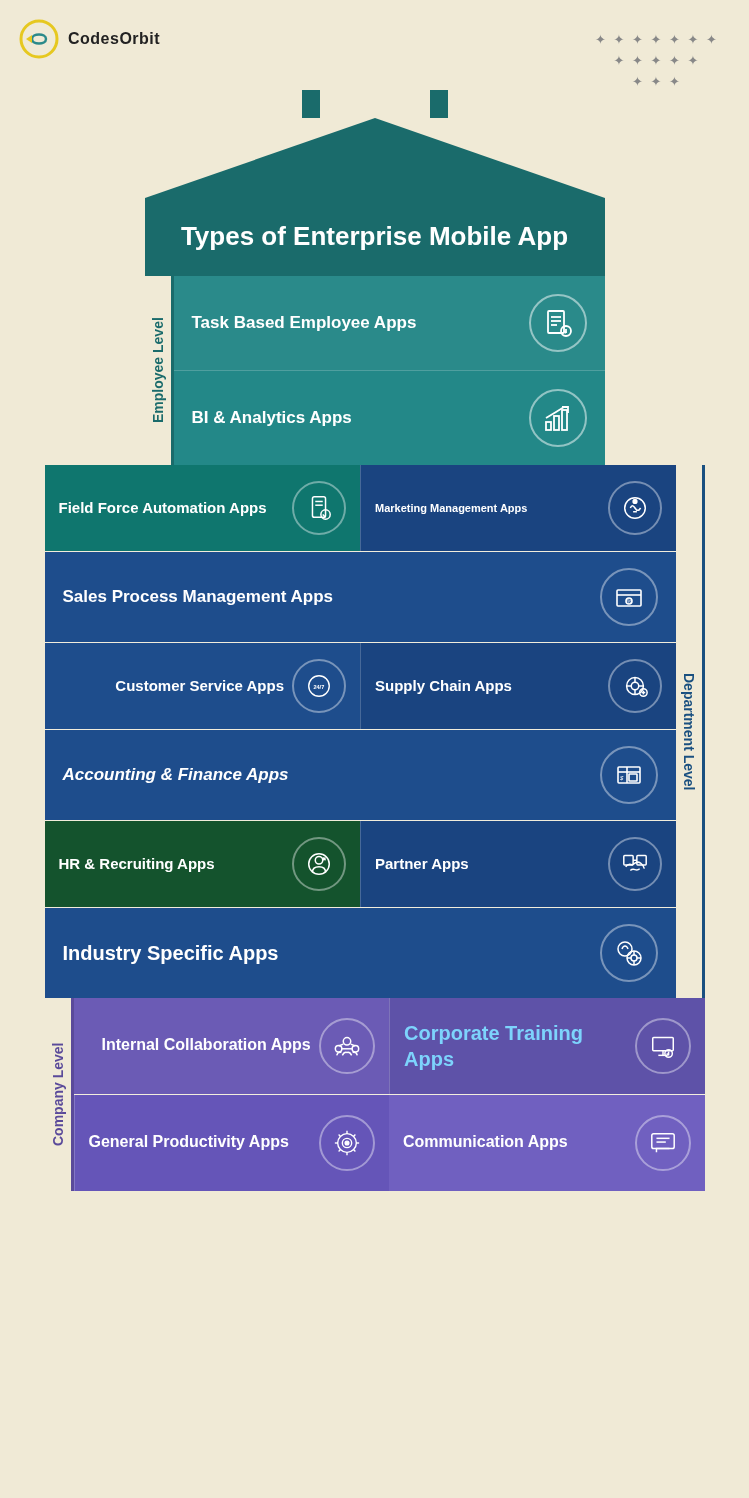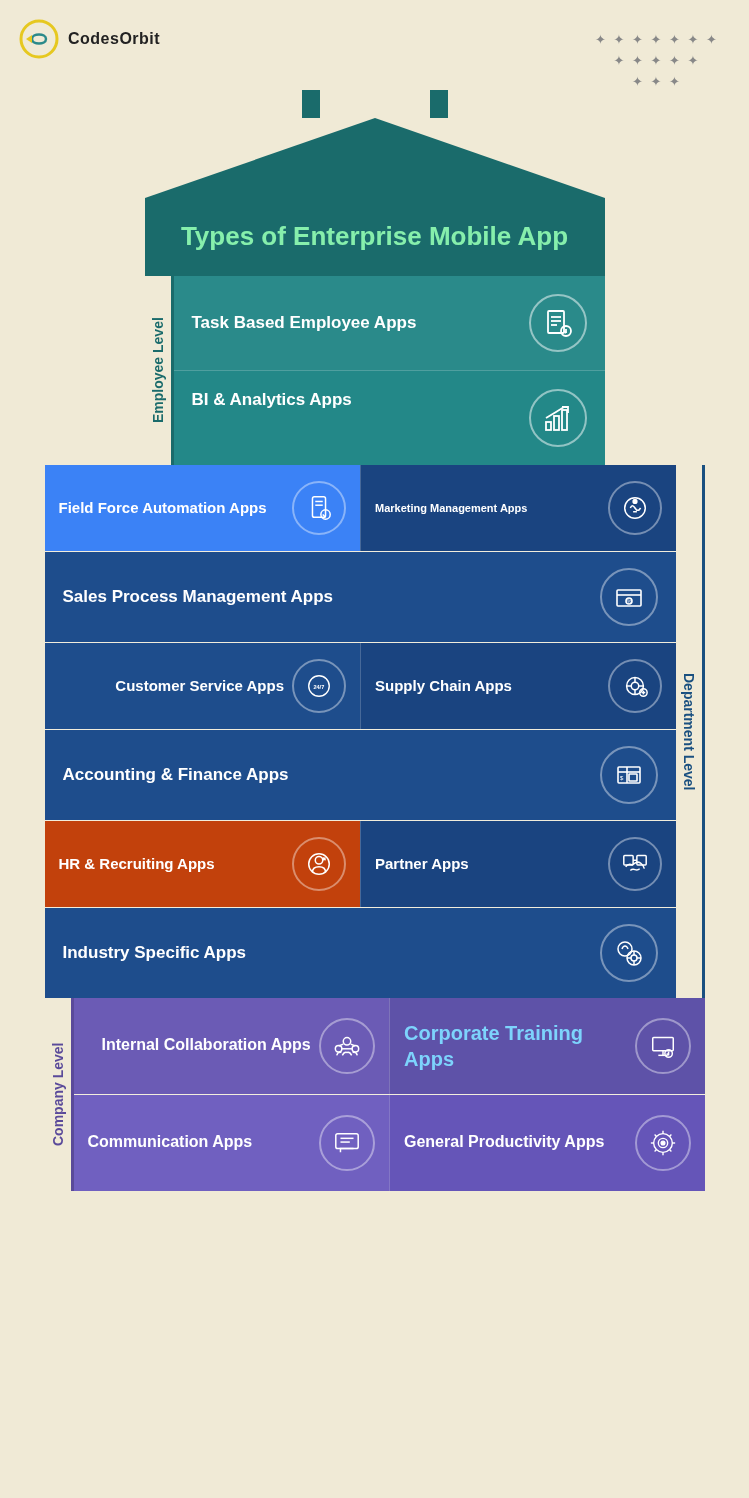--- a/index.html
+++ b/index.html
@@ -38,21 +38,21 @@
       top: 30px;
       right: 30px;
       font-size: 13px;
       color: #888;
       letter-spacing: 2px;
       line-height: 1.6;
       text-align: center;
     }
 
     .header-title {
-      color: #86efac;
+      color: #ffffff;
       font-size: 26px;
       font-weight: 800;
       line-height: 1.3;
     }
 
   </style>
 </head>
 <body>
 
 <div class="logo-area">
@@ -100,40 +100,40 @@
             <line x1="9" y1="10" x2="19" y2="10"></line>
             <line x1="9" y1="14" x2="19" y2="14"></line>
             <line x1="9" y1="18" x2="15" y2="18"></line>
             <circle cx="24" cy="24" r="5"></circle>
             <line x1="22" y1="24" x2="24" y2="26"></line>
             <line x1="24" y1="22" x2="24" y2="26"></line>
           </svg>
         </div>
       </div>
 
-      <div style="display:flex; justify-content:space-between; padding:18px 18px; background:#238888; gap:21px; border-top:1px solid rgba(255,255,255,0.2);">
+      <div style="display:flex; align-items:center; justify-content:space-between; padding:18px 18px; background:#238888; gap:21px; border-top:1px solid rgba(255,255,255,0.2);">
         <span style="font-weight:700; font-size:17px; color:white; line-height:1.3; flex:1;">BI &amp; Analytics Apps</span>
         <div style="width:58px; height:58px; border-radius:50%; border:2px solid rgba(255,255,255,0.5); display:flex; align-items:center; justify-content:center; flex-shrink:0;">
           <svg viewBox="0 0 32 32" width="32" height="32" fill="none" stroke="white" stroke-width="1.8">
             <rect x="4" y="20" width="5" height="8"></rect>
             <rect x="12" y="14" width="5" height="14"></rect>
             <rect x="20" y="8" width="5" height="20"></rect>
             <polyline points="4,16 14,10 22,5"></polyline>
             <polyline points="20,5 26,5 26,11"></polyline>
           </svg>
         </div>
       </div>
     </div>
   </div>
 
   <div style="display:flex; align-items:stretch; width:660px;">
     <div style="flex:1; display:flex; flex-direction:column;">
 
       <div style="display:grid; grid-template-columns:1fr 1fr;">
-        <div style="display:flex; align-items:center; justify-content:space-between; padding:16px 14px; background:#3b82f6; gap:8px;">
+        <div style="display:flex; align-items:center; justify-content:space-between; padding:16px 14px; background:#0f766e; gap:8px;">
           <span style="font-weight:700; font-size:15px; color:white; line-height:1.3; flex:1;">Field Force Automation Apps</span>
           <div style="width:54px; height:54px; border-radius:50%; border:2px solid rgba(255,255,255,0.4); display:flex; align-items:center; justify-content:center; flex-shrink:0;">
             <svg viewBox="0 0 30 30" width="28" height="28" fill="none" stroke="white" stroke-width="1.6">
               <rect x="8" y="3" width="14" height="22" rx="2"></rect>
               <line x1="11" y1="8" x2="19" y2="8"></line>
               <line x1="11" y1="12" x2="19" y2="12"></line>
               <circle cx="22" cy="22" r="5"></circle>
               <line x1="19" y1="22" x2="22" y2="25"></line>
             </svg>
           </div>
@@ -186,37 +186,37 @@
               <line x1="15" y1="6" x2="15" y2="11"></line>
               <line x1="15" y1="19" x2="15" y2="24"></line>
               <circle cx="24" cy="22" r="4"></circle>
               <line x1="22" y1="22" x2="26" y2="22"></line>
               <line x1="24" y1="20" x2="24" y2="24"></line>
             </svg>
           </div>
         </div>
       </div>
 
-      <div style="border-top:1px solid rgba(255,255,255,0.15);">
+      <div style="border-top:1px solid rgba(255,255,255,0.15);font-style:italic;">
         <div style="display:flex; align-items:center; justify-content:space-between; padding:16px 18px; background:#1e4d8c; gap:8px;">
           <span style="font-weight:700; font-size:17px; color:white; line-height:1.3; flex:1;">Accounting &amp; Finance Apps</span>
           <div style="width:58px; height:58px; border-radius:50%; border:2px solid rgba(255,255,255,0.4); display:flex; align-items:center; justify-content:center; flex-shrink:0;">
             <svg viewBox="0 0 30 30" width="30" height="30" fill="none" stroke="white" stroke-width="1.6">
               <rect x="4" y="7" width="22" height="16" rx="1"></rect>
               <line x1="4" y1="12" x2="26" y2="12"></line>
               <line x1="13" y1="7" x2="13" y2="23"></line>
               <text x="6" y="20" fill="white" font-size="6" stroke="none">$</text>
               <rect x="15" y="14" width="8" height="7" rx="0.5"></rect>
             </svg>
           </div>
         </div>
       </div>
 
       <div style="display:grid; grid-template-columns:1fr 1fr; border-top:1px solid rgba(255,255,255,0.15);">
-        <div style="display:flex; align-items:center; justify-content:space-between; padding:16px 14px; background:#c2410c; gap:8px;">
+        <div style="display:flex; align-items:center; justify-content:space-between; padding:16px 14px; background:#14532d; gap:8px;">
           <span style="font-weight:700; font-size:15px; color:white; line-height:1.3; flex:1;">HR &amp; Recruiting Apps</span>
           <div style="width:54px; height:54px; border-radius:50%; border:2px solid rgba(255,255,255,0.4); display:flex; align-items:center; justify-content:center; flex-shrink:0;">
             <svg viewBox="0 0 30 30" width="28" height="28" fill="none" stroke="white" stroke-width="1.6">
               <circle cx="15" cy="15" r="11"></circle>
               <circle cx="15" cy="11" r="4"></circle>
               <path d="M8 24 Q8 18 15 18 Q22 18 22 24"></path>
               <line x1="19" y1="8" x2="22" y2="11"></line>
               <line x1="22" y1="8" x2="19" y2="11"></line>
             </svg>
           </div>
@@ -230,21 +230,21 @@
               <rect x="3" y="6" width="10" height="10" rx="1"></rect>
               <rect x="17" y="6" width="10" height="10" rx="1"></rect>
               <line x1="13" y1="11" x2="17" y2="11"></line>
             </svg>
           </div>
         </div>
       </div>
 
       <div style="border-top:1px solid rgba(255,255,255,0.15);">
         <div style="display:flex; align-items:center; justify-content:space-between; padding:16px 18px; background:#1e4d8c; gap:8px;">
-          <span style="font-weight:700; font-size:17px; color:white; line-height:1.3; flex:1;">Industry Specific Apps</span>
+          <span style="font-weight:700; font-size:20px; color:white; line-height:1.3; flex:1;">Industry Specific Apps</span>
           <div style="width:58px; height:58px; border-radius:50%; border:2px solid rgba(255,255,255,0.4); display:flex; align-items:center; justify-content:center; flex-shrink:0;">
             <svg viewBox="0 0 30 30" width="30" height="30" fill="none" stroke="white" stroke-width="1.5">
               <circle cx="11" cy="11" r="7"></circle>
               <circle cx="20" cy="20" r="7"></circle>
               <path d="M8 11 Q9 8 11 8 Q13 8 14 11"></path>
               <circle cx="20" cy="20" r="3"></circle>
               <line x1="20" y1="13" x2="20" y2="17"></line>
               <line x1="20" y1="23" x2="20" y2="27"></line>
               <line x1="13" y1="20" x2="17" y2="20"></line>
               <line x1="23" y1="20" x2="27" y2="20"></line>
@@ -288,47 +288,47 @@
               <line x1="10" y1="25" x2="20" y2="25"></line>
               <circle cx="21" cy="23" r="4"></circle>
               <line x1="19" y1="23" x2="21" y2="25"></line>
               <line x1="21" y1="21" x2="21" y2="25"></line>
             </svg>
           </div>
         </div>
       </div>
 
       <div style="display:grid; grid-template-columns:1fr 1fr; border-top:1px solid rgba(255,255,255,0.2);">
-        <div style="display:flex; align-items:center; justify-content:space-between; padding:20px 14px; background:#7060c0; gap:8px;">
-          <span style="font-weight:700; font-size:16px; color:white; line-height:1.3; flex:1;">Communication Apps</span>
-          <div style="width:56px; height:56px; border-radius:50%; border:2px solid rgba(255,255,255,0.4); display:flex; align-items:center; justify-content:center; flex-shrink:0;">
-            <svg viewBox="0 0 30 30" width="28" height="28" fill="none" stroke="white" stroke-width="1.6">
-              <rect x="3" y="5" width="24" height="16" rx="2"></rect>
-              <path d="M8 25 L8 21 L22 21"></path>
-              <line x1="8" y1="10" x2="22" y2="10"></line>
-              <line x1="8" y1="14" x2="18" y2="14"></line>
-            </svg>
-          </div>
-        </div>
         <div style="display:flex; align-items:center; justify-content:space-between; padding:20px 14px; background:#6555b8; gap:8px; border-left:1px solid rgba(255,255,255,0.2);">
           <span style="font-weight:700; font-size:16px; color:white; line-height:1.3; flex:1;">General Productivity Apps</span>
           <div style="width:56px; height:56px; border-radius:50%; border:2px solid rgba(255,255,255,0.4); display:flex; align-items:center; justify-content:center; flex-shrink:0;">
             <svg viewBox="0 0 30 30" width="28" height="28" fill="none" stroke="white" stroke-width="1.5">
               <circle cx="15" cy="15" r="5"></circle>
               <circle cx="15" cy="15" r="10"></circle>
               <line x1="15" y1="5" x2="15" y2="2"></line>
               <line x1="15" y1="25" x2="15" y2="28"></line>
               <line x1="5" y1="15" x2="2" y2="15"></line>
               <line x1="25" y1="15" x2="28" y2="15"></line>
               <line x1="22" y1="8" x2="24" y2="6"></line>
               <line x1="8" y1="22" x2="6" y2="24"></line>
               <line x1="8" y1="8" x2="6" y2="6"></line>
               <line x1="22" y1="22" x2="24" y2="24"></line>
               <circle cx="15" cy="15" r="2" fill="white"></circle>
             </svg>
           </div>
         </div>
+        <div style="display:flex; align-items:center; justify-content:space-between; padding:20px 14px; background:#7060c0; gap:8px;">
+          <span style="font-weight:700; font-size:16px; color:white; line-height:1.3; flex:1;">Communication Apps</span>
+          <div style="width:56px; height:56px; border-radius:50%; border:2px solid rgba(255,255,255,0.4); display:flex; align-items:center; justify-content:center; flex-shrink:0;">
+            <svg viewBox="0 0 30 30" width="28" height="28" fill="none" stroke="white" stroke-width="1.6">
+              <rect x="3" y="5" width="24" height="16" rx="2"></rect>
+              <path d="M8 25 L8 21 L22 21"></path>
+              <line x1="8" y1="10" x2="22" y2="10"></line>
+              <line x1="8" y1="14" x2="18" y2="14"></line>
+            </svg>
+          </div>
+        </div>
       </div>
 
     </div>
   </div>
 
 </div>
 
 </body></html>

